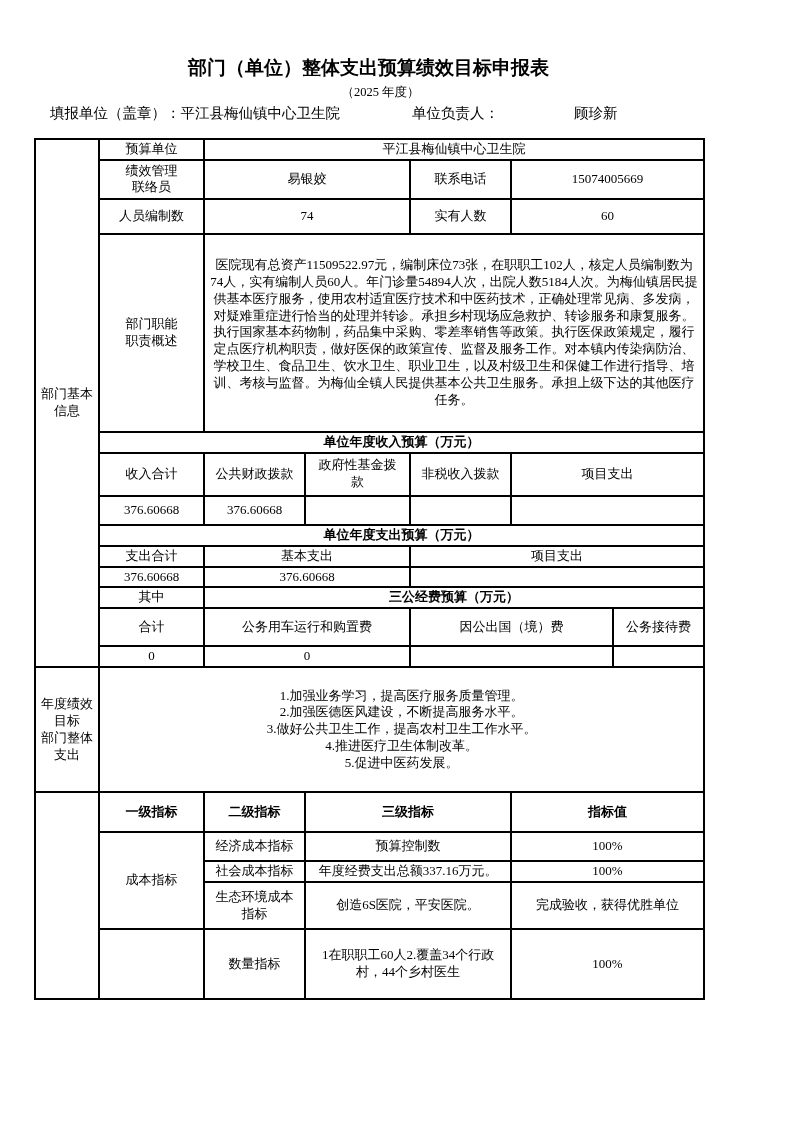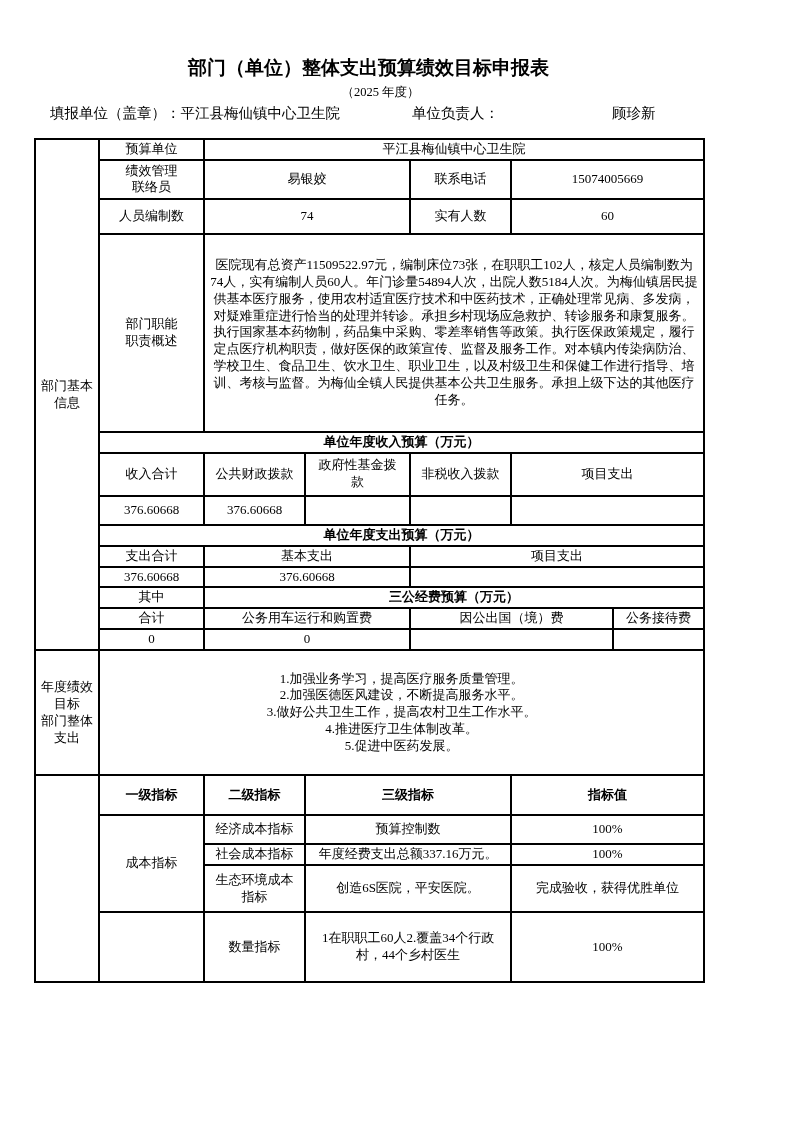--- a/index.html
+++ b/index.html
@@ -24,21 +24,21 @@
   }
   .doc-subtitle {
     position: absolute;
     top: 84px; left: 46px; width: 669px;
     text-align: center;
     font-size: 12.5px;
   }
   .info-line { position: absolute; top: 104px; left: 0; width: 703px; height: 20px; font-size: 14.5px; }
   .info-fill   { position: absolute; left: 50px;  top: 0; white-space: nowrap; }
   .info-head-label { position: absolute; left: 412px; top: 0; white-space: nowrap; }
-  .info-head-value { position: absolute; left: 612px; top: 0; white-space: nowrap; }
+  .info-head-value { position: absolute; left: 574px; top: 0; white-space: nowrap; }
 
   table.form {
     position: absolute;
     left: 34px; top: 138px;
     width: 669px;
     border-collapse: collapse;
     table-layout: fixed;
   }
   table.form td {
     border: 2px solid #000;
@@ -149,21 +149,21 @@
   </tr>
   <tr style="height:19px">
     <td>376.60668</td>
     <td colspan="2">376.60668</td>
     <td colspan="3"></td>
   </tr>
   <tr style="height:19px">
     <td>其中</td>
     <td colspan="5" class="bold">三公经费预算（万元）</td>
   </tr>
-  <tr style="height:21px">
+  <tr style="height:38px">
     <td>合计</td>
     <td colspan="2">公务用车运行和购置费</td>
     <td colspan="2">因公出国（境）费</td>
     <td>公务接待费</td>
   </tr>
   <tr style="height:20px">
     <td>0</td>
     <td colspan="2">0</td>
     <td colspan="2"></td>
     <td></td>

